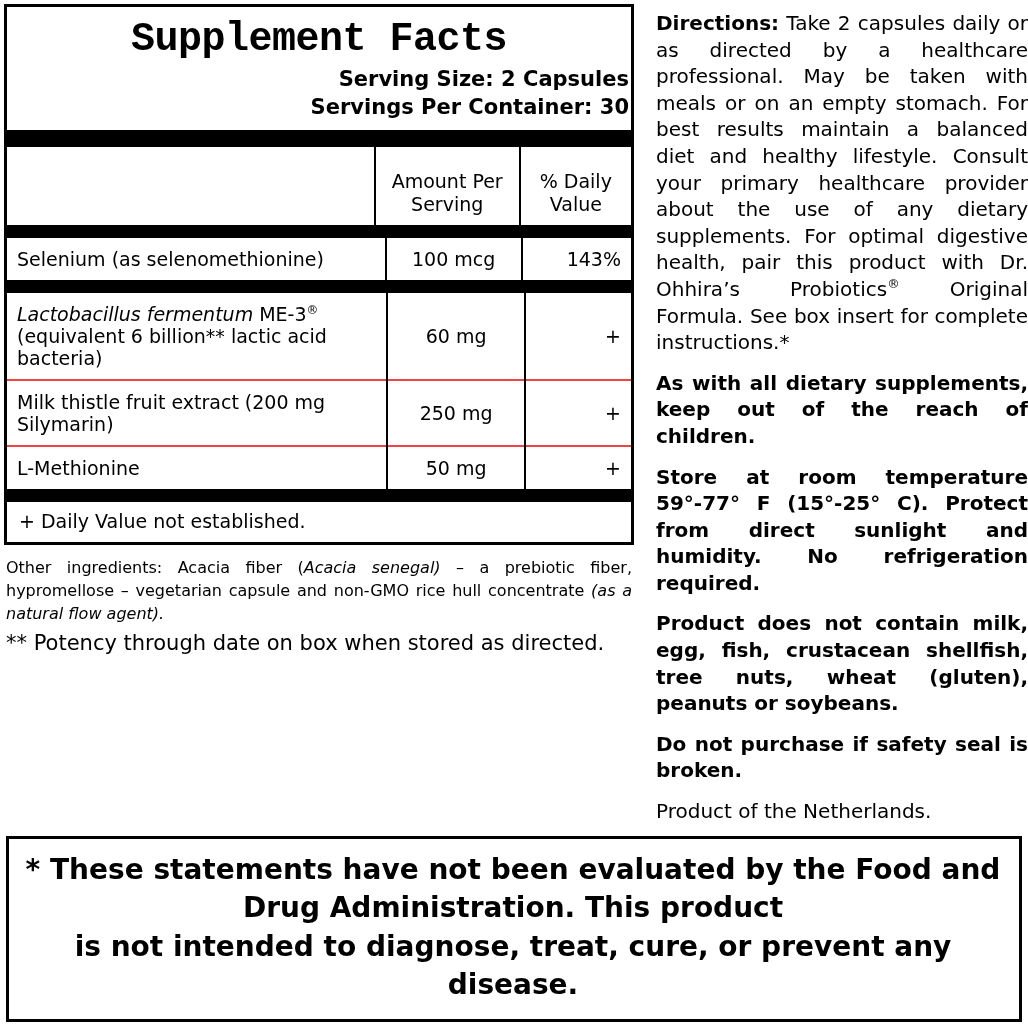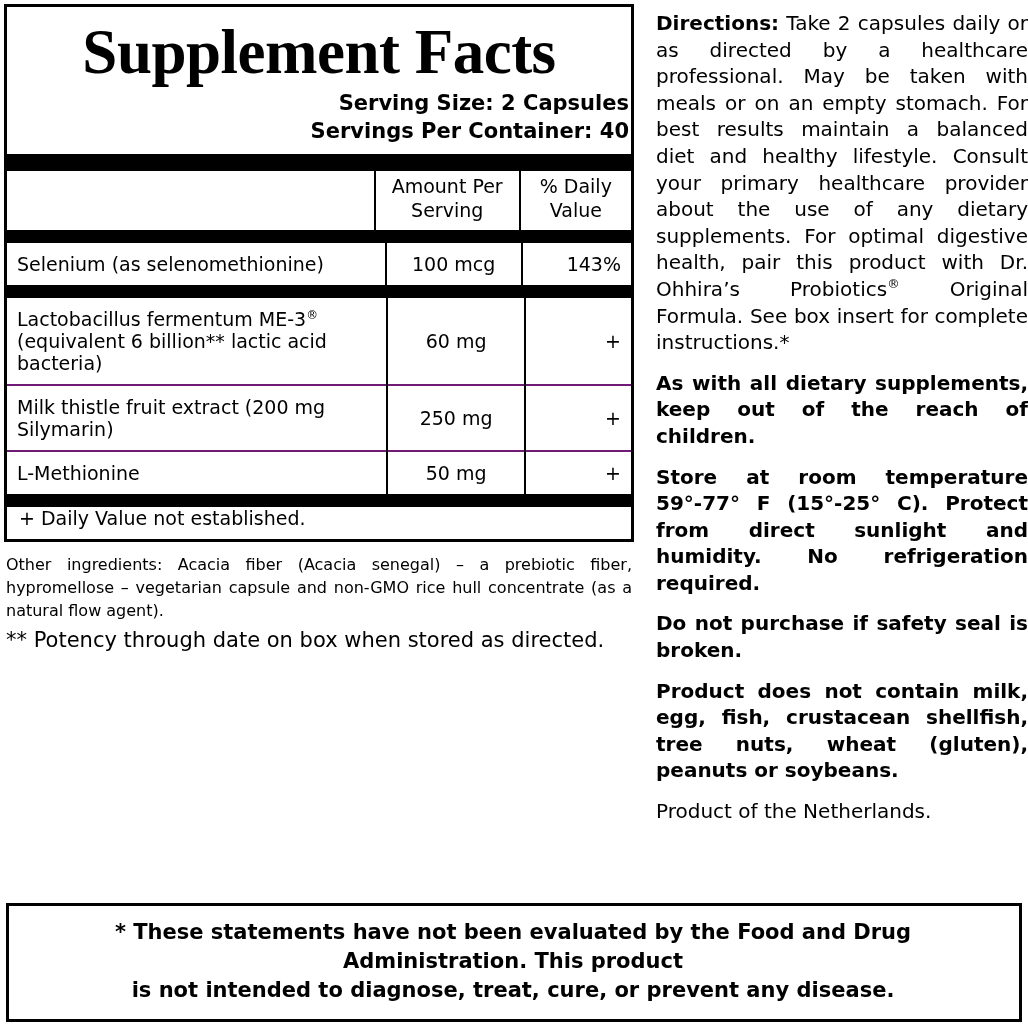--- a/index.html
+++ b/index.html
@@ -36,27 +36,27 @@
     flex: 0 0 630px;
   }
 
   .facts-box {
     border: 3px solid #000;
     box-sizing: border-box;
     width: 630px;
   }
 
   .facts-title {
-    font-size: 63px;
+    font-size: 40px;
     font-weight: bold;
     letter-spacing: -0.5px;
     text-align: center;
     line-height: 1.05;
     padding: 12px 8px 4px 8px;
-    font-family: Liberation Serif, serif;
+    font-family: Liberation Mono, monospace;
   }
 
   .serving-lines {
     text-align: right;
     padding: 0 2px 8px 14px;
     font-size: 21px;
     font-weight: bold;
     line-height: 1.35;
   }
 
@@ -75,36 +75,36 @@
     font-size: 19px;
   }
   table.facts td {
     padding: 10px 10px;
     vertical-align: middle;
   }
   table.facts tr.hdr td {
     vertical-align: bottom;
     text-align: center;
     padding-bottom: 8px;
-    padding-top: 4px;
+    padding-top: 23px;
     line-height: 1.25;
   }
   .col-name { width: 398px; text-align: left; border-radius: 20px; }
   .col-amt  { width: 130px; text-align: center; }
   .col-dv   { width: 96px;  text-align: right; }
 
   .vline-l { border-left: 2px solid #000; }
-  .rowline td { border-top: 2px solid #701a75; }
-
-  .ital { }
+  .rowline td { border-top: 2px solid #ef4444; }
+
+  .ital { font-style: italic; }
   .sup { font-size: 0.62em; vertical-align: super; line-height: 0; }
 
   .footnote-dv {
     font-size: 19px;
-    padding: 0 12px 10px 12px;
+    padding: 8px 12px 10px 12px;
   }
 
   .other-ing {
     font-size: 16px;
     line-height: 1.42;
     padding: 12px 2px 0 2px;
     text-align: justify;
   }
   .potency {
     font-size: 21px;
@@ -140,40 +140,40 @@
   .disclaimer {
     position: absolute;
     left: 6px;
     right: 6px;
     bottom: 6px;
     border: 3px solid #000;
     box-sizing: border-box;
     padding: 12px 16px 14px 14px;
     text-align: center;
     font-weight: bold;
-    font-size: 21px;
+    font-size: 28px;
     line-height: 1.38;
   }
 </style>
 </head>
 <body>
 
 <div class="page">
 
   <div class="columns">
 
     <div class="left-col">
 
       <div class="facts-box">
 
         <div class="facts-title">Supplement Facts</div>
 
         <div class="serving-lines">
           <div>Serving Size: 2 Capsules</div>
-          <div>Servings Per Container: 40</div>
+          <div>Servings Per Container: 30</div>
         </div>
 
         <div class="bar-thick"></div>
 
         <table class="facts">
           <tbody>
               <tr class="hdr">
             <td class="col-name"></td>
             <td class="col-amt vline-l">
               <span>Amount Per</span><br>
@@ -237,23 +237,23 @@
     </div>
 
     <div class="right-col">
 
       <p class="directions"><span class="lbl-bold">Directions:</span><span> Take 2 capsules daily or as directed by a healthcare professional. May be taken with meals or on an empty stomach.  For best results maintain a balanced diet and healthy lifestyle. Consult your primary healthcare provider about the use of any dietary supplements.  For optimal digestive health, pair this product with Dr. Ohhira’s Probiotics</span><span class="sup">®</span><span> Original Formula.  See box insert for complete instructions.*</span></p>
 
       <p class="bold">As with all dietary supplements, keep out of the reach of children.</p>
 
       <p class="bold">Store at room temperature 59°-77° F (15°-25° C).  Protect from direct sunlight and humidity.  No refrigeration required.</p>
 
+      <p class="bold">Product does not contain milk, egg, fish, crustacean shellfish, tree nuts, wheat (gluten), peanuts or soybeans.</p>
+
       <p class="bold">Do not purchase if safety seal is broken.</p>
-
-      <p class="bold">Product does not contain milk, egg, fish, crustacean shellfish, tree nuts, wheat (gluten), peanuts or soybeans.</p>
 
       <p class="last">Product of the Netherlands.</p>
 
     </div>
 
   </div>
 
   <div class="disclaimer">
     <div>* These statements have not been evaluated by the Food and Drug Administration. This product</div>
     <div>is not intended to diagnose, treat, cure, or prevent any disease.</div>

